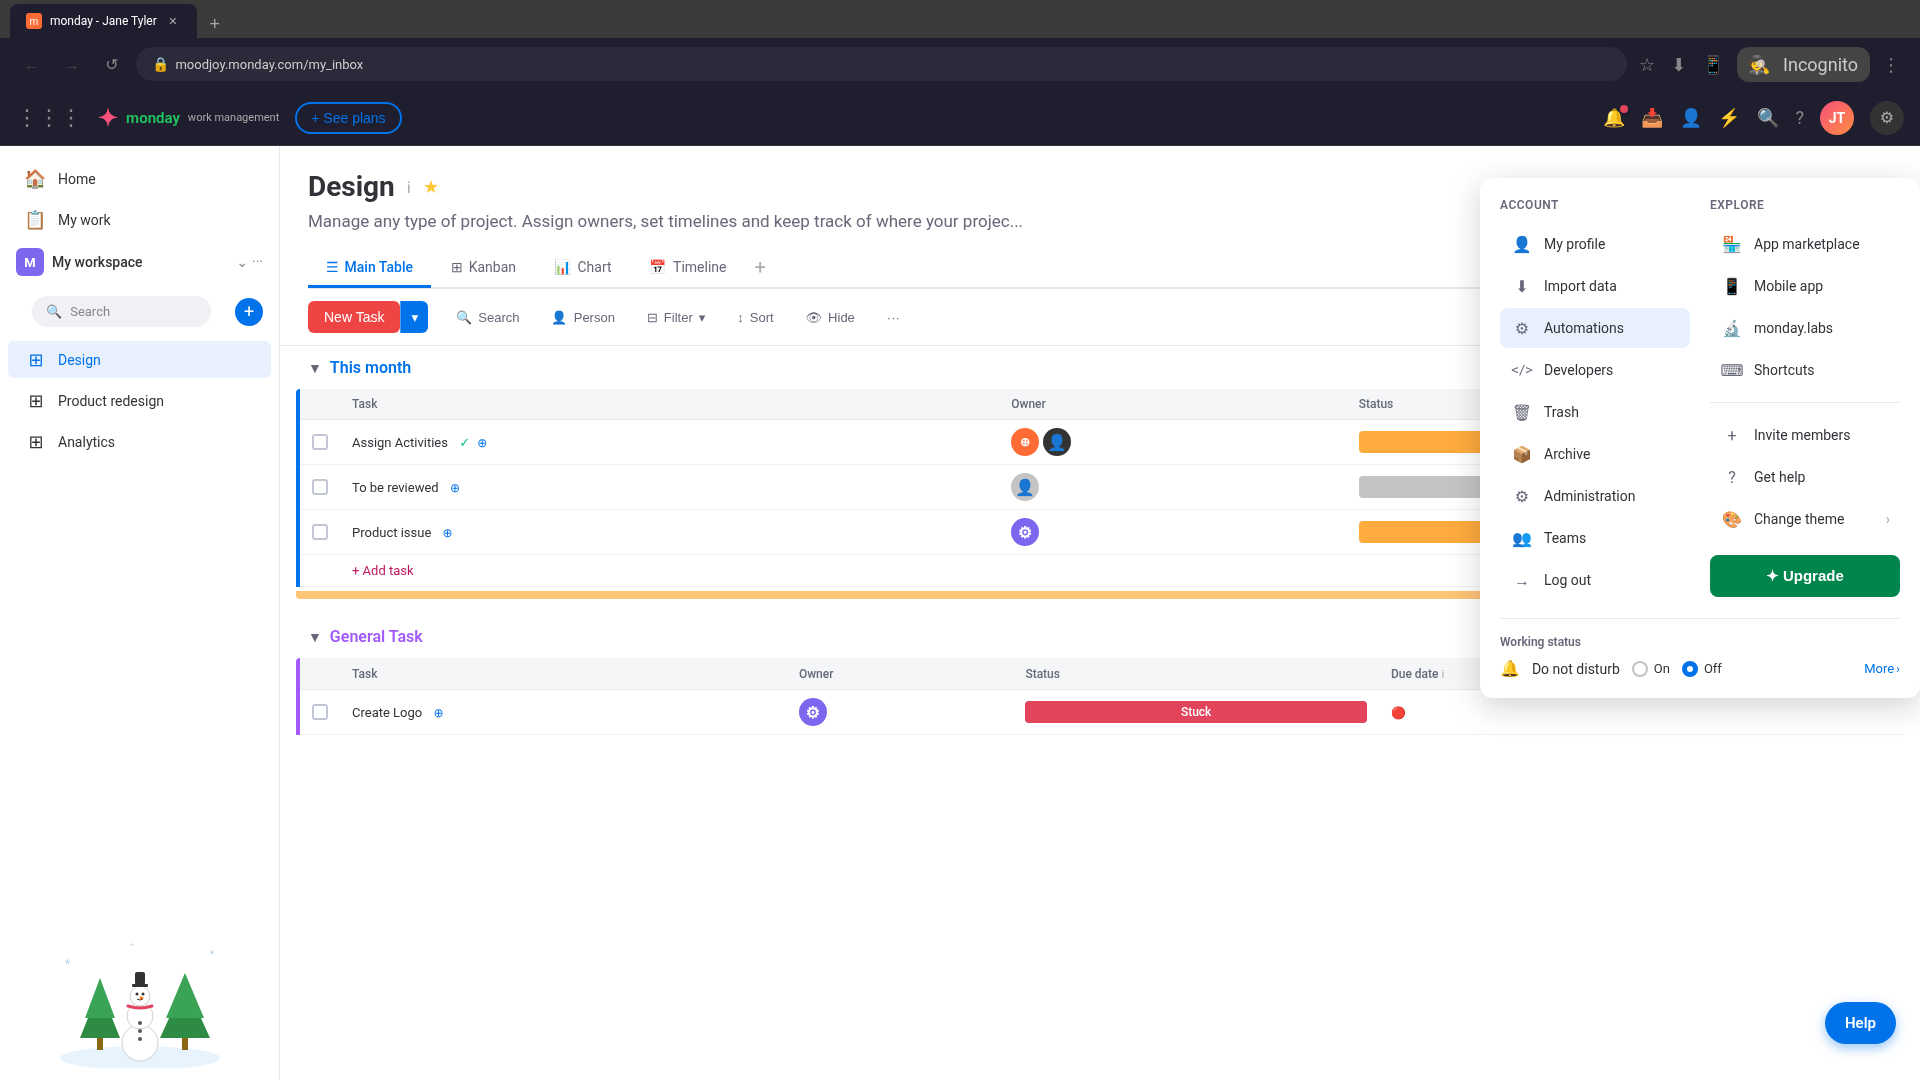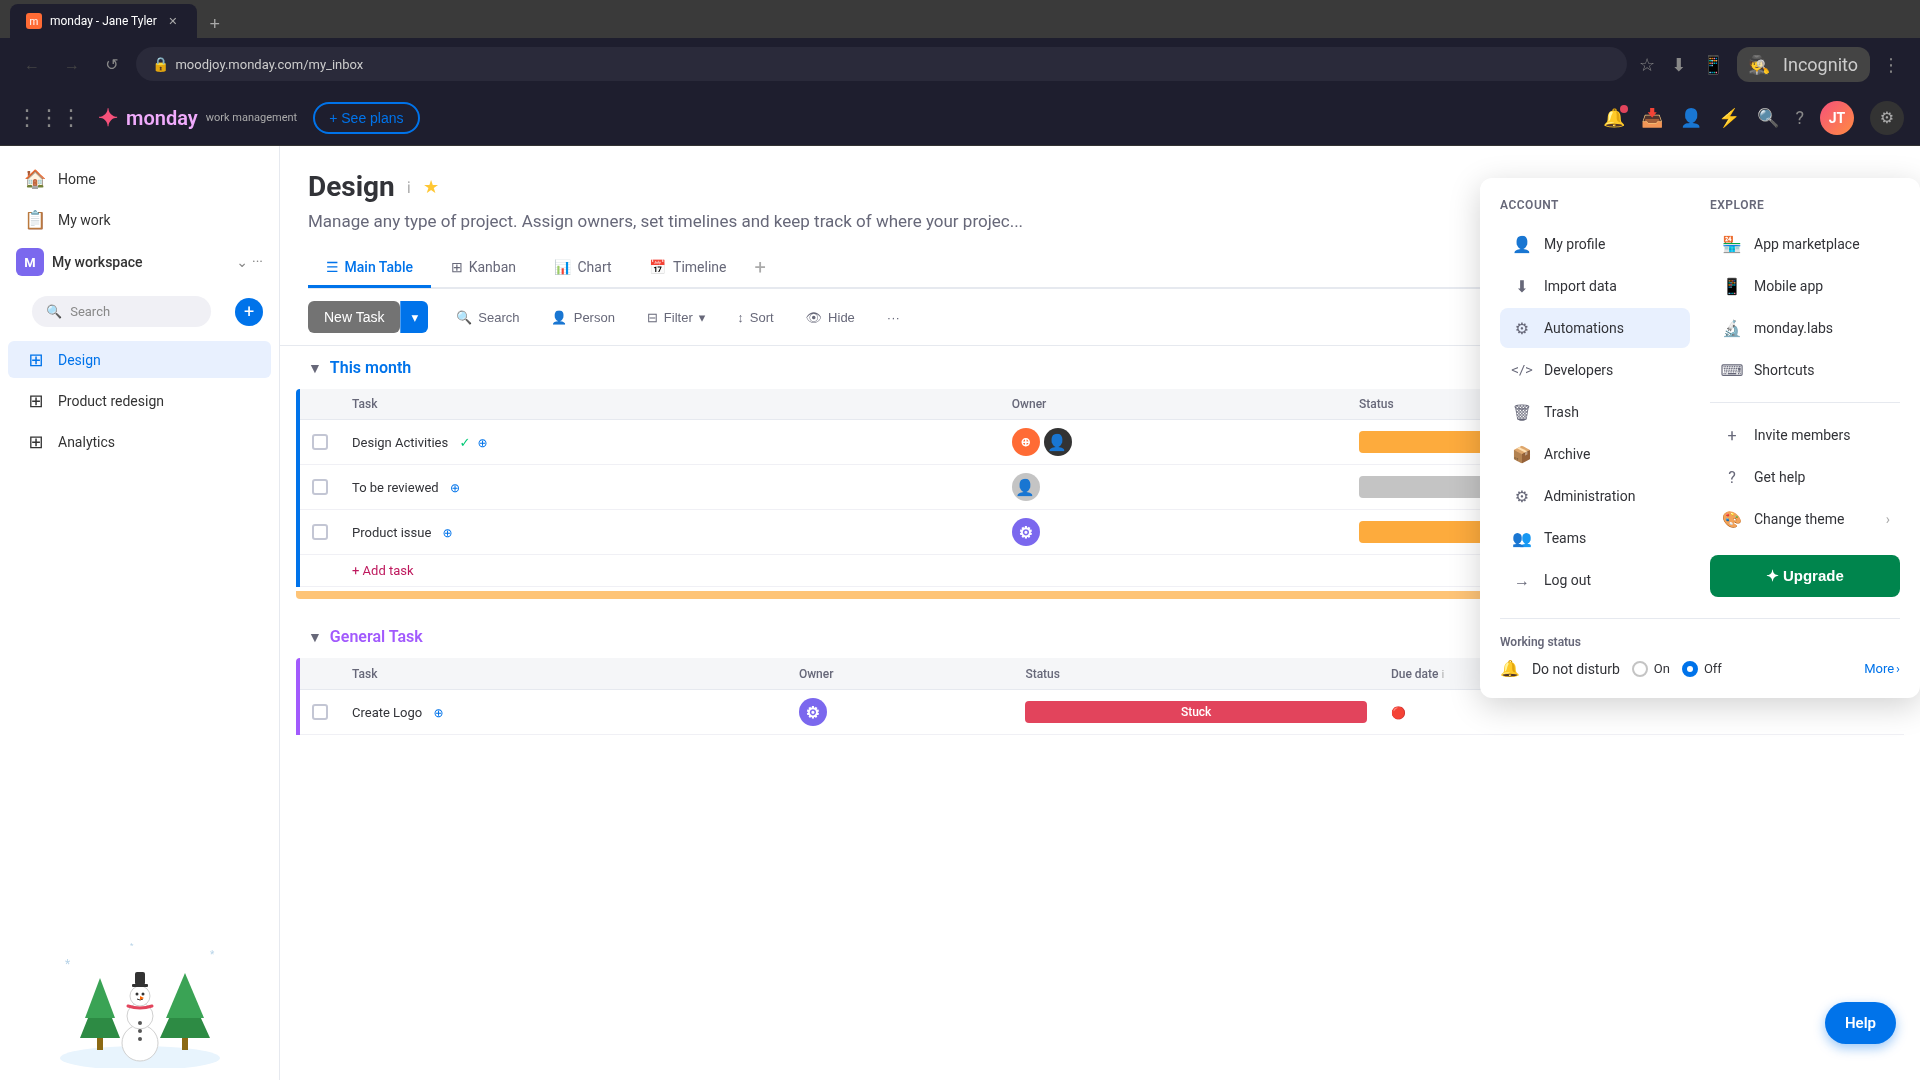--- a/index.html
+++ b/index.html
@@ -20,21 +20,21 @@
     .browser-actions { display: flex; align-items: center; gap: 8px; color: #888; }
     .browser-actions span { font-size: 18px; cursor: pointer; padding: 4px; }
     .incognito-badge { background: #444; color: #ccc; font-size: 12px; padding: 3px 8px; border-radius: 12px; display: flex; align-items: center; gap: 4px; }
 
     
     .app { display: flex; flex-direction: column; height: calc(1080px - 90px); }
     .app-header { background: #1e1e2e; height: 56px; display: flex; align-items: center; padding: 0 16px; gap: 16px; border-bottom: 1px solid #333; }
     .app-grid-icon { color: #888; font-size: 22px; cursor: pointer; }
     .app-logo { display: flex; align-items: center; gap: 8px; color: #fff; font-size: 16px; font-weight: 600; }
     .app-logo .logo-icon { color: #f6517a; font-size: 24px; }
-    .app-logo .logo-text { color: #f0abfc; font-size: 20px; }
+    .app-logo .logo-text { color: #22c55e; font-size: 15px; }
     .app-logo .logo-sub { color: #aaa; font-size: 11px; font-weight: 400; }
     .see-plans-btn { background: transparent; border: 2px solid #0073ea; color: #0073ea; padding: 6px 14px; border-radius: 20px; font-size: 14px; cursor: pointer; display: flex; align-items: center; gap: 4px; white-space: nowrap; }
     .header-spacer { flex: 1; }
     .header-icons { display: flex; align-items: center; gap: 16px; color: #888; font-size: 18px; }
     .header-icons span { cursor: pointer; }
     .user-avatar { width: 34px; height: 34px; border-radius: 50%; background: linear-gradient(135deg, #f6517a, #ff8c42); display: flex; align-items: center; justify-content: center; color: white; font-size: 14px; font-weight: bold; cursor: pointer; }
     .settings-icon-circle { width: 34px; height: 34px; border-radius: 50%; background: #333; display: flex; align-items: center; justify-content: center; color: #aaa; font-size: 16px; cursor: pointer; }
 
     
     .main-content { display: flex; flex: 1; overflow: hidden; }
@@ -60,21 +60,21 @@
     .info-icon { color: #aaa; font-size: 16px; cursor: pointer; }
     .star-icon { color: #ffc733; font-size: 18px; cursor: pointer; }
     .project-desc { color: #676879; font-size: 17px; margin-bottom: 16px; }
     .project-tabs { display: flex; align-items: center; gap: 2px; border-bottom: 2px solid #e6e9ef; padding-bottom: 0; }
     .project-tab { padding: 10px 18px; font-size: 14px; color: #676879; cursor: pointer; border-bottom: 3px solid transparent; margin-bottom: -2px; display: flex; align-items: center; gap: 6px; }
     .project-tab.active { color: #0073ea; border-bottom-color: #0073ea; font-weight: 500; }
     .add-view-btn { color: #aaa; font-size: 20px; padding: 8px; cursor: pointer; }
 
     
     .toolbar { display: flex; align-items: center; gap: 8px; padding: 12px 28px; border-bottom: 1px solid #e6e9ef; }
-    .new-task-btn { background: #737373; color: white; border: none; padding: 8px 16px; border-radius: 6px; font-size: 14px; cursor: pointer; display: flex; align-items: center; gap: 6px; font-weight: 500; }
+    .new-task-btn { background: #ef4444; color: white; border: none; padding: 8px 16px; border-radius: 6px; font-size: 14px; cursor: pointer; display: flex; align-items: center; gap: 6px; font-weight: 500; }
     .new-task-dropdown { background: #0073ea; color: white; border: none; border-left: 1px solid rgba(255,255,255,0.3); padding: 8px 10px; border-radius: 0 6px 6px 0; cursor: pointer; }
     .new-task-group { display: flex; margin-right: 8px; }
     .toolbar-btn { background: transparent; border: none; color: #676879; font-size: 13px; padding: 6px 12px; border-radius: 6px; cursor: pointer; display: flex; align-items: center; gap: 6px; }
 
     
     .table-area { flex: 1; overflow: auto; padding: 0 0 20px; }
     .section-header { display: flex; align-items: center; gap: 8px; padding: 12px 28px; }
     .section-arrow { color: #676879; font-size: 14px; cursor: pointer; }
     .section-title { font-size: 16px; font-weight: 600; color: #0073ea; }
     .table-wrapper { padding: 0 16px; }
@@ -331,21 +331,21 @@
                   <th>Owner</th>
                   <th>Status</th>
                 </tr>
               </thead>
               <tbody>
                 <tr class="table-row">
                   <td class="checkbox-col">
                       <div class="task-checkbox"></div>
                     </td>
                   <td>
-                    <span>Design Activities</span>
+                    <span>Assign Activities</span>
                     <span style="color:#00c875; margin-left:8px;">✓</span>
                     <span style="color:#0073ea; margin-left:4px; font-size:12px;">⊕</span>
                   </td>
                   <td>
                     <div style="display:flex; gap:4px; align-items:center;">
                       <div class="owner-avatar" style="background:#ff6b35;">⊕</div>
                       <div class="owner-avatar" style="background:#333; font-size:16px;">👤</div>
                     </div>
                   </td>
                   <td>

